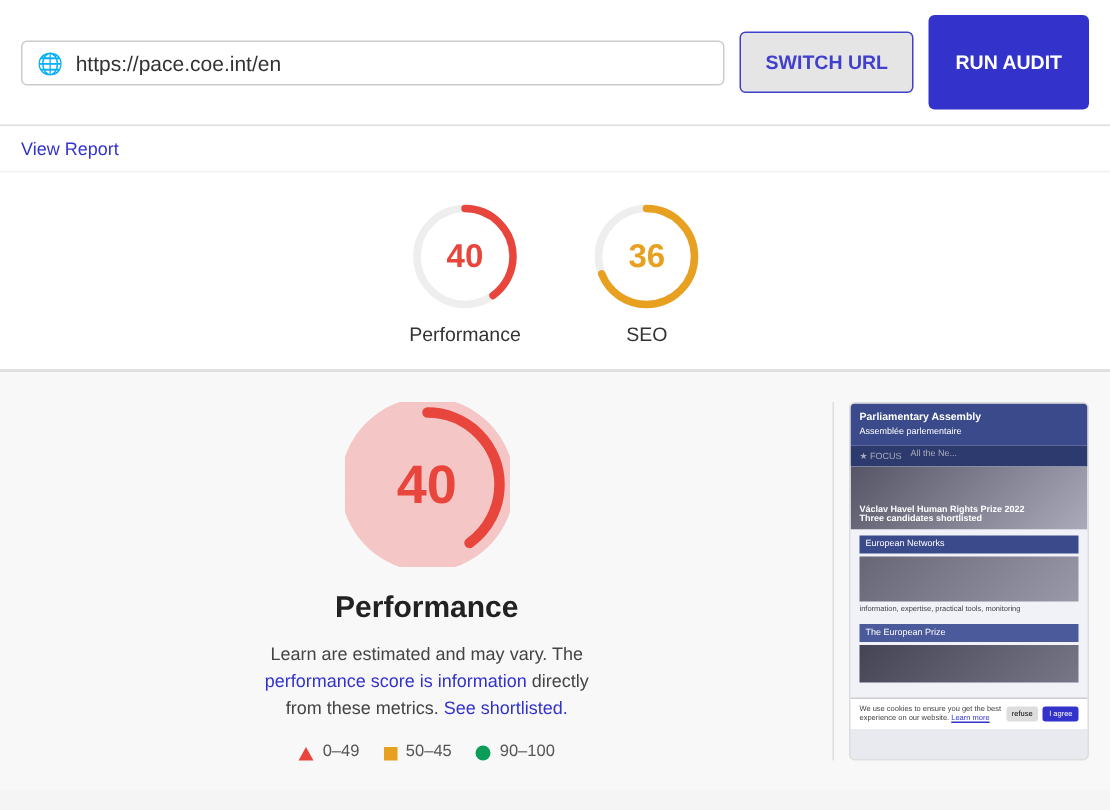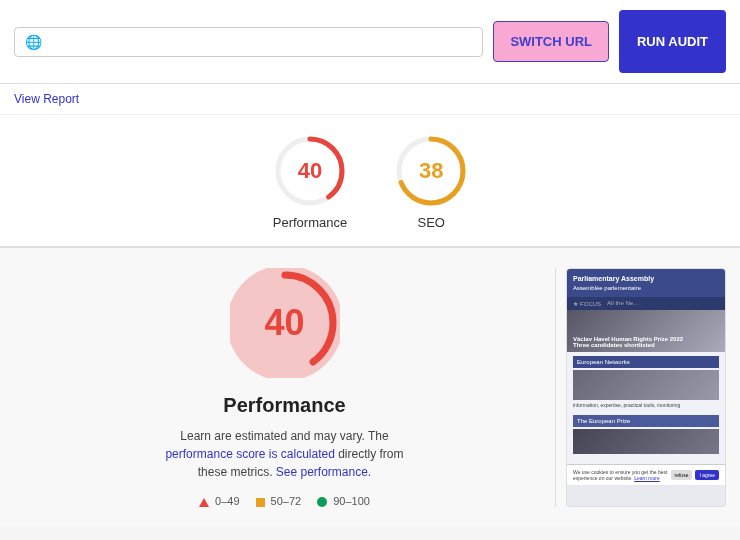--- a/index.html
+++ b/index.html
@@ -13,21 +13,21 @@
     .url-input-wrap {
       display: flex; align-items: center; flex: 1;
       border: 1px solid #ccc; border-radius: 4px; padding: 6px 10px;
       background: #fff;
     }
     .globe-icon { color: #666; margin-right: 8px; font-size: 14px; }
     .url-input {
       border: none; outline: none; font-size: 14px; color: #333; flex: 1; background: transparent;
     }
     .btn-switch {
-      background: #f9a8d4; border: 1px solid #4040cc; color: #4040cc;
+      background: #e5e5e5; border: 1px solid #4040cc; color: #4040cc;
       padding: 12px 16px; border-radius: 4px; font-size: 13px; cursor: pointer; font-weight: 600;
     }
     .btn-run {
       background: #3333cc; border: none; color: #fff;
       padding: 24px 18px; border-radius: 4px; font-size: 13px; cursor: pointer; font-weight: 700;
     }
 
     
     .audit-meta {
       background: #fff; padding: 8px 14px; display: flex; align-items: center; gap: 8px;
@@ -89,20 +89,21 @@
     .screenshot-cookie-btns { display: flex; gap: 3px; }
     .screenshot-cookie-btn { background: #ddd; border: none; font-size: 5px; padding: 2px 4px; cursor: pointer; border-radius: 2px; }
     .circle-track { fill: none; stroke: #eee; }
   </style>
 </head>
 <body>
 
 <div class="header-bar">
   <div class="url-input-wrap">
     <span class="globe-icon">🌐</span>
+    <input class="url-input" type="text" value="https://pace.coe.int/en" style="">
   </div>
   <button class="btn-switch">SWITCH URL</button>
   <button class="btn-run">RUN AUDIT</button>
 </div>
 
 <div class="audit-meta">
   <a href="#">View Report</a>
 </div>
 
 <div class="scores-section" id="scores-section">
@@ -115,48 +116,48 @@
       <span class="score-number" style="color:#e8453c">40</span>
     </div>
     <span class="score-label">Performance</span>
   </div>
     <div class="score-item">
     <div class="score-circle-wrap">
       <svg width="72" height="72" viewBox="0 0 72 72">
         <circle class="circle-track" cx="36" cy="36" r="32" stroke="#eee" stroke-width="5"></circle>
         <circle fill="none" cx="36" cy="36" r="32" stroke="#e8a020" stroke-width="5" stroke-dasharray="138.73273158252525 62.329198247221505" stroke-linecap="round"></circle>
       </svg>
-      <span class="score-number" style="color:#e8a020">38</span>
+      <span class="score-number" style="color:#e8a020">36</span>
     </div>
     <span class="score-label">SEO</span>
   </div>
   </div>
 
 <div class="detail-section">
   <div class="detail-left">
     <div class="detail-circle-wrap" id="detail-circle">
   <svg width="110" height="110" viewBox="0 0 110 110">
     <circle fill="#f5c6c6" cx="55" cy="55" r="58"></circle>
     <circle fill="none" cx="55" cy="55" r="48" stroke="#f5c6c6" stroke-width="7"></circle>
     <circle fill="none" cx="55" cy="55" r="48" stroke="#e8453c" stroke-width="7" stroke-dasharray="120.63715789784806 180.95573684677208" stroke-linecap="round"></circle>
   </svg>
   <span class="detail-number" style="color:#e8453c">40</span>
 </div>
     <div class="detail-title">Performance</div>
     <div class="detail-desc">
-      <span>Learn are estimated and may vary. The </span><a href="#">performance score is calculated</a><span> directly from these metrics. </span><a href="#">See performance.</a>
+      <span>Learn are estimated and may vary. The </span><a href="#">performance score is information</a><span> directly from these metrics. </span><a href="#">See shortlisted.</a>
     </div>
     <div class="legend" id="legend">
         <div class="legend-item">
           <span style="display:inline-block;width:0;height:0;border-left:5px solid transparent;border-right:5px solid transparent;border-bottom:9px solid #e8453c;margin-right:2px;"></span>
           <span>0–49</span>
         </div>
         <div class="legend-item">
           <span style="display:inline-block;width:9px;height:9px;background:#e8a020;margin-right:2px;"></span>
-          <span>50–72</span>
+          <span>50–45</span>
         </div>
         <div class="legend-item">
           <span class="legend-dot" style="background:#0c9d58;margin-right:2px;"></span>
           <span>90–100</span>
         </div>
       </div>
   </div>
   <div class="divider-v"></div>
   <div class="screenshot-wrap" id="screenshot-wrap">
   <div class="screenshot-header">

